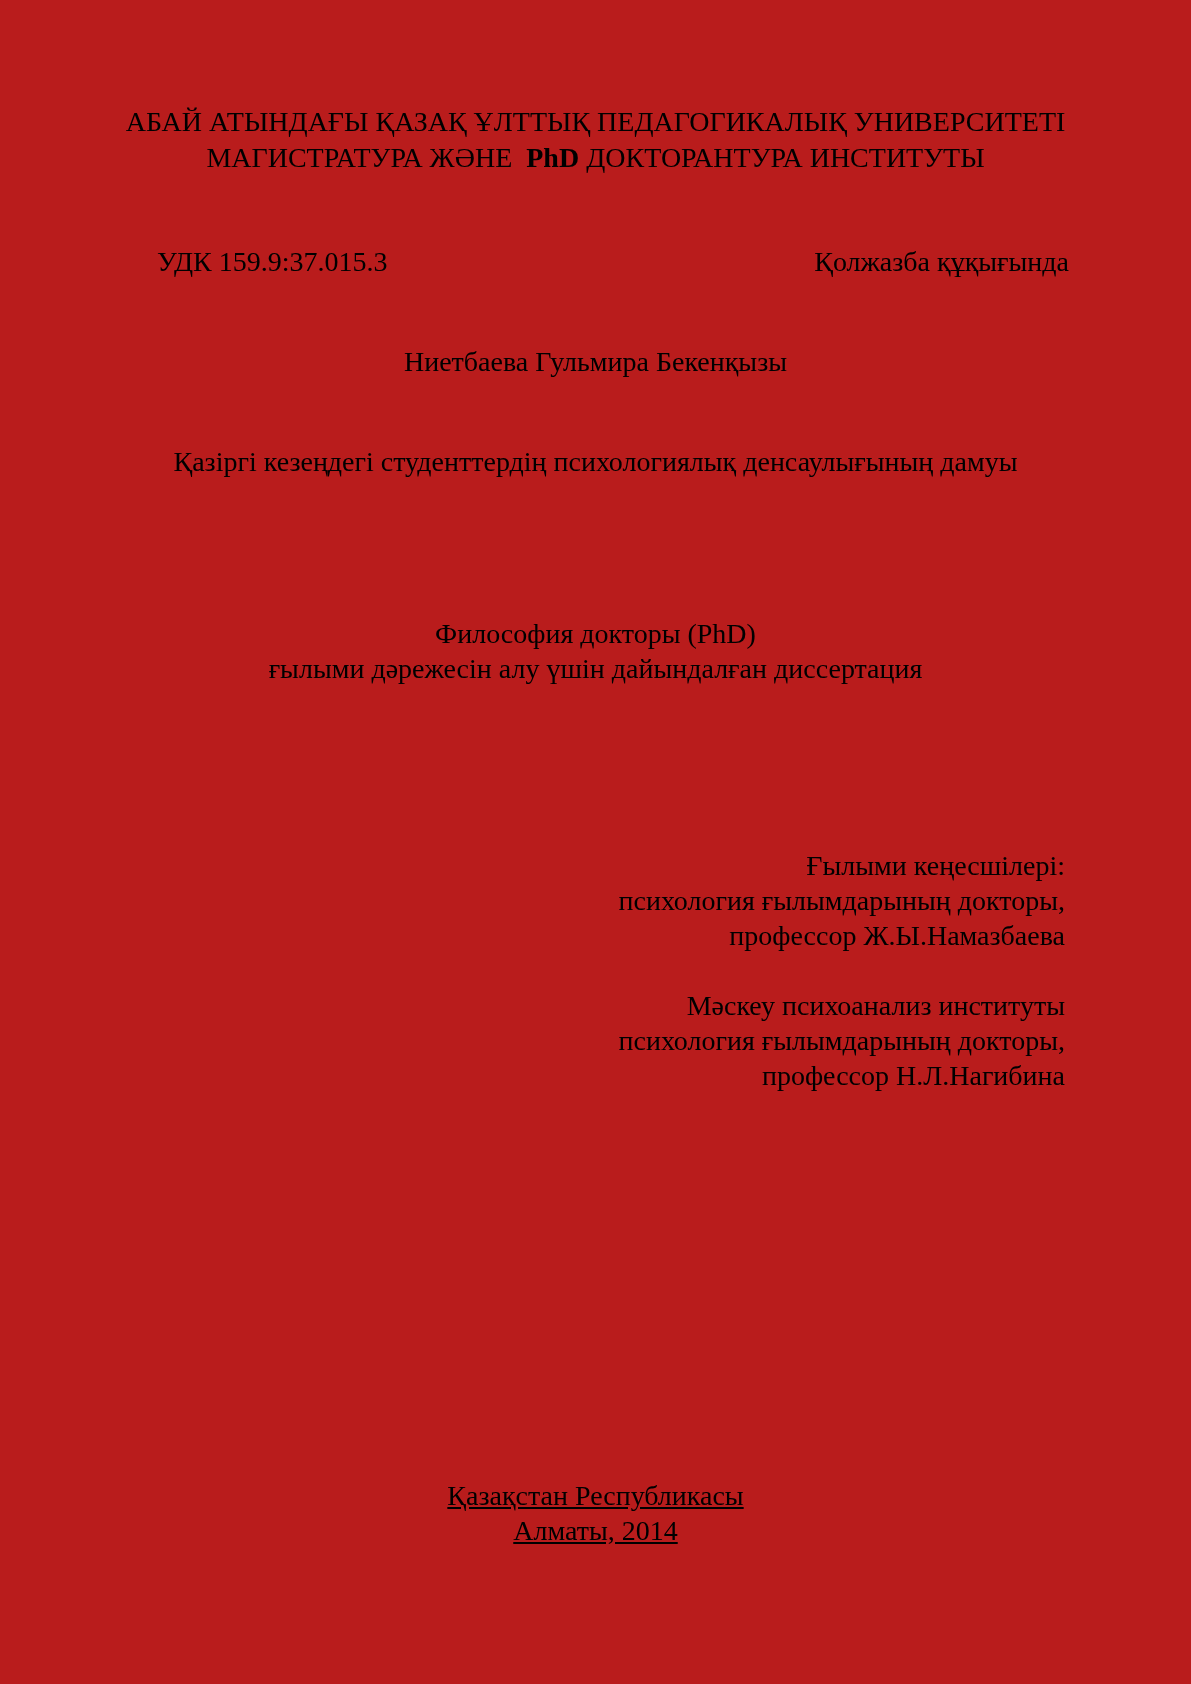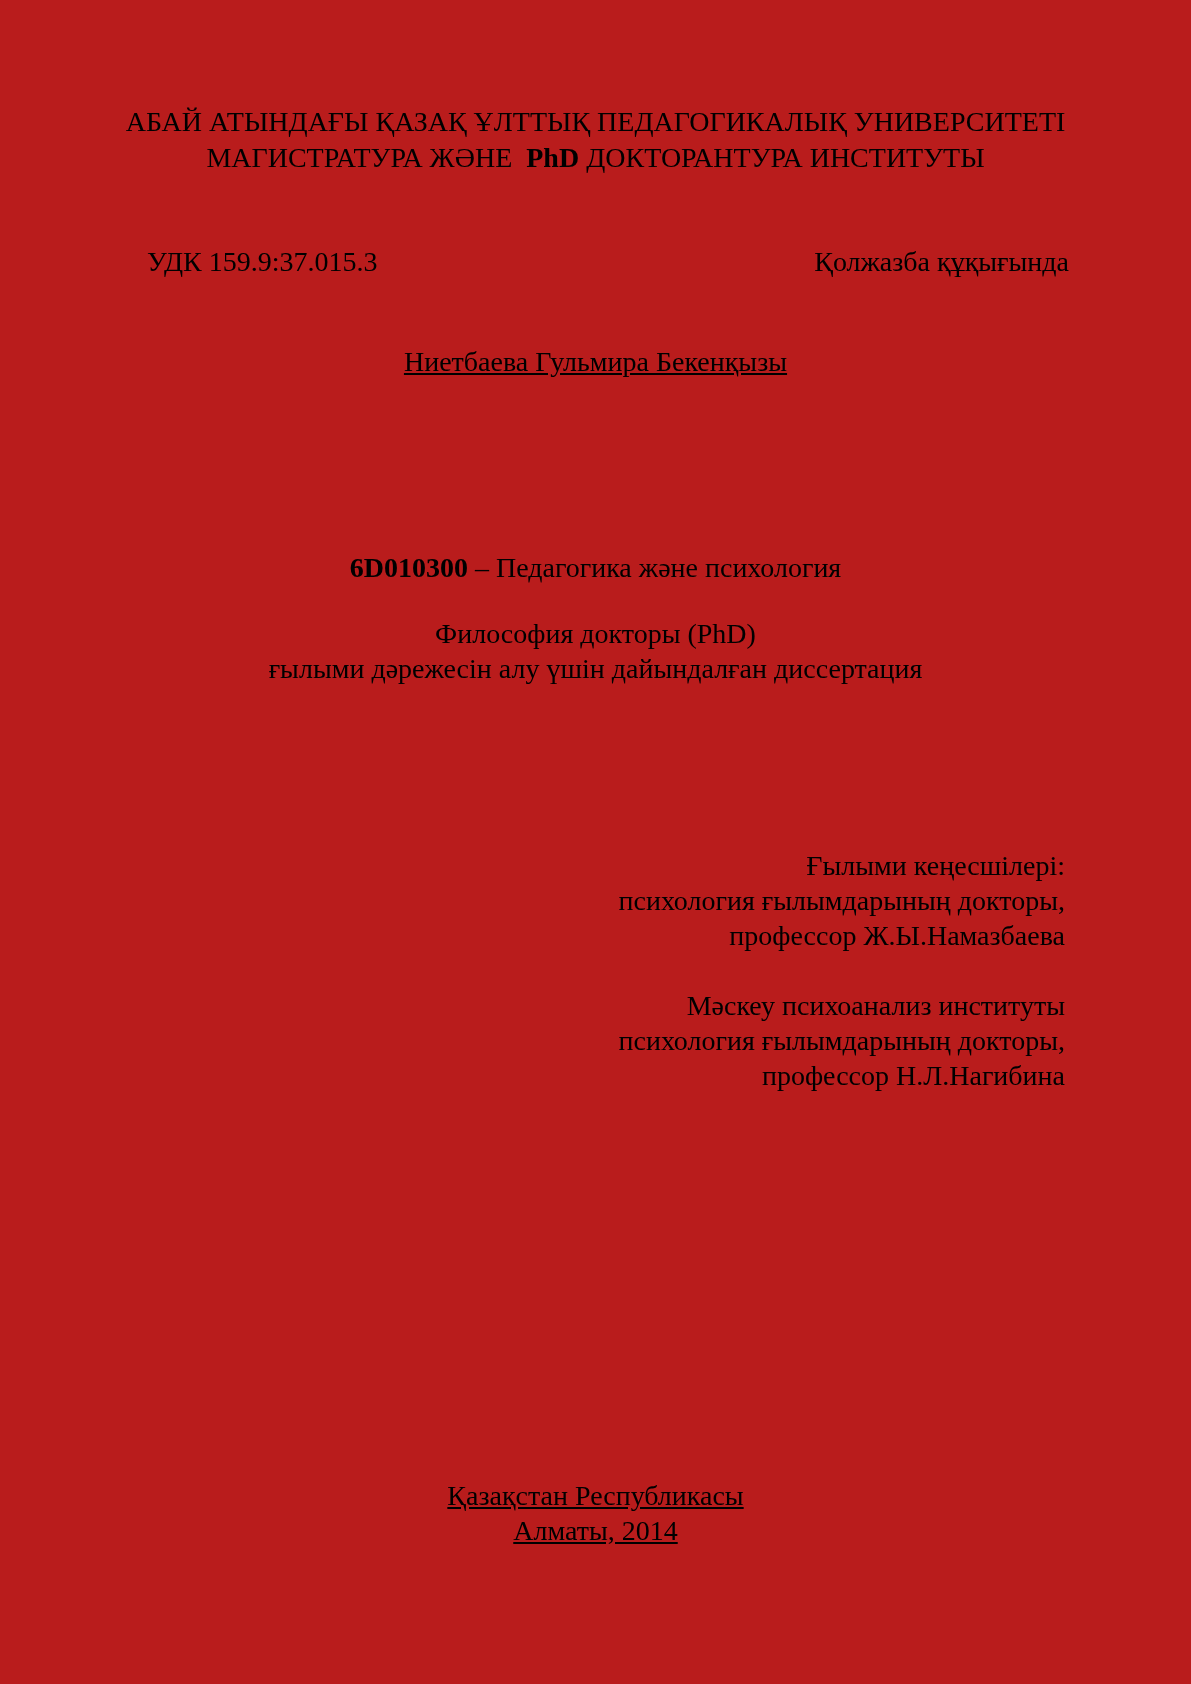--- a/index.html
+++ b/index.html
@@ -24,27 +24,27 @@
       right: 0;
       text-align: center;
     }
     .header-block {
       top: 104px;
       line-height: 36px;
     }
     .udk-row {
       position: absolute;
       top: 244px;
-      left: 147px;
+      left: 157px;
       right: 122px;
       display: flex;
       justify-content: space-between;
       align-items: baseline;
     }
-    .author-line { top: 344px; text-decoration: underline; }
+    .author-line { top: 344px; }
     .title-line  { top: 444px; }
     .specialty-line { top: 550px; }
     .degree-block   { top: 616px; }
     .advisors-block {
       position: absolute;
       top: 848px;
       left: 0;
       right: 126px;
       text-align: right;
     }
@@ -64,22 +64,22 @@
     <div><span>МАГИСТРАТУРА ЖӘНЕ &nbsp;</span><b>PhD</b><span> ДОКТОРАНТУРА ИНСТИТУТЫ</span></div>
   </div>
 
   <div class="udk-row">
     <span>УДК 159.9:37.015.3</span>
     <span>Қолжазба құқығында</span>
   </div>
 
   <div class="centered author-line">Ниетбаева Гульмира Бекенқызы</div>
 
+  <div class="centered title-line">Қазіргі кезеңдегі студенттердің психологиялық денсаулығының дамуы</div>
 
-  <div class="centered specialty-line"><b>6D010300</b><span> – Педагогика және психология</span></div>
 
   <div class="centered degree-block">
     <div>Философия докторы (PhD)</div>
     <div>ғылыми дәрежесін алу үшін дайындалған диссертация</div>
   </div>
 
   <div class="advisors-block">
     <div>Ғылыми кеңесшілері:</div>
     <div>психология ғылымдарының докторы,</div>
     <div>профессор Ж.Ы.Намазбаева</div>

